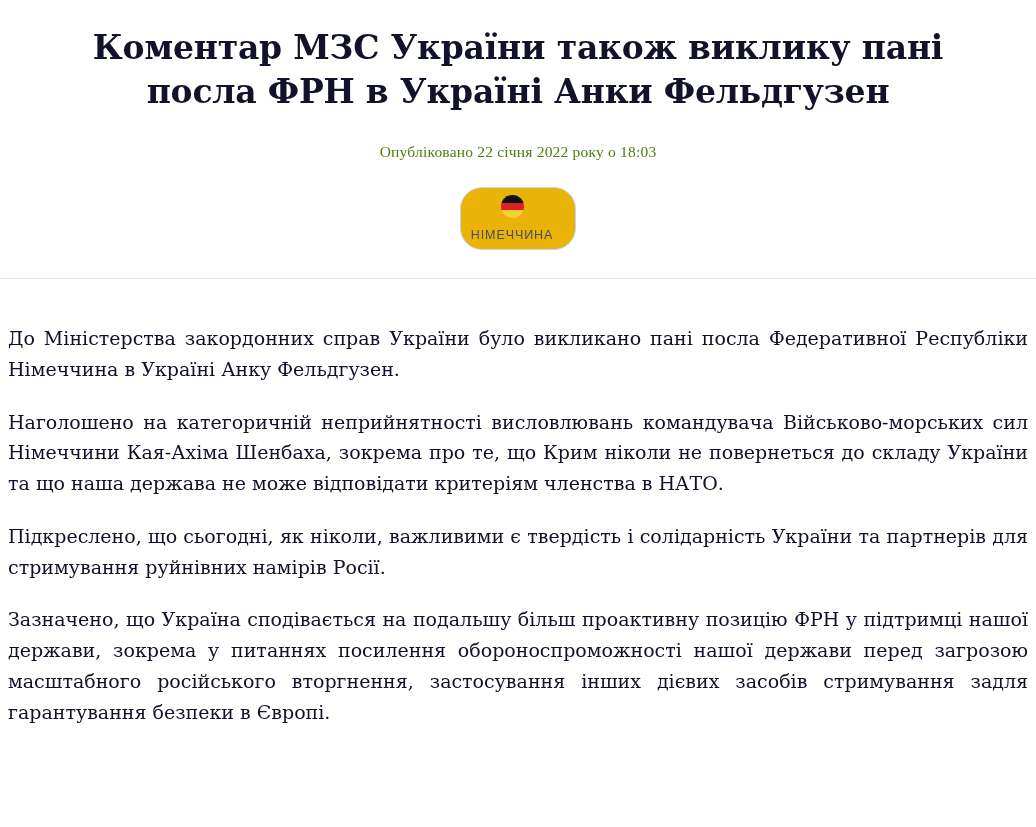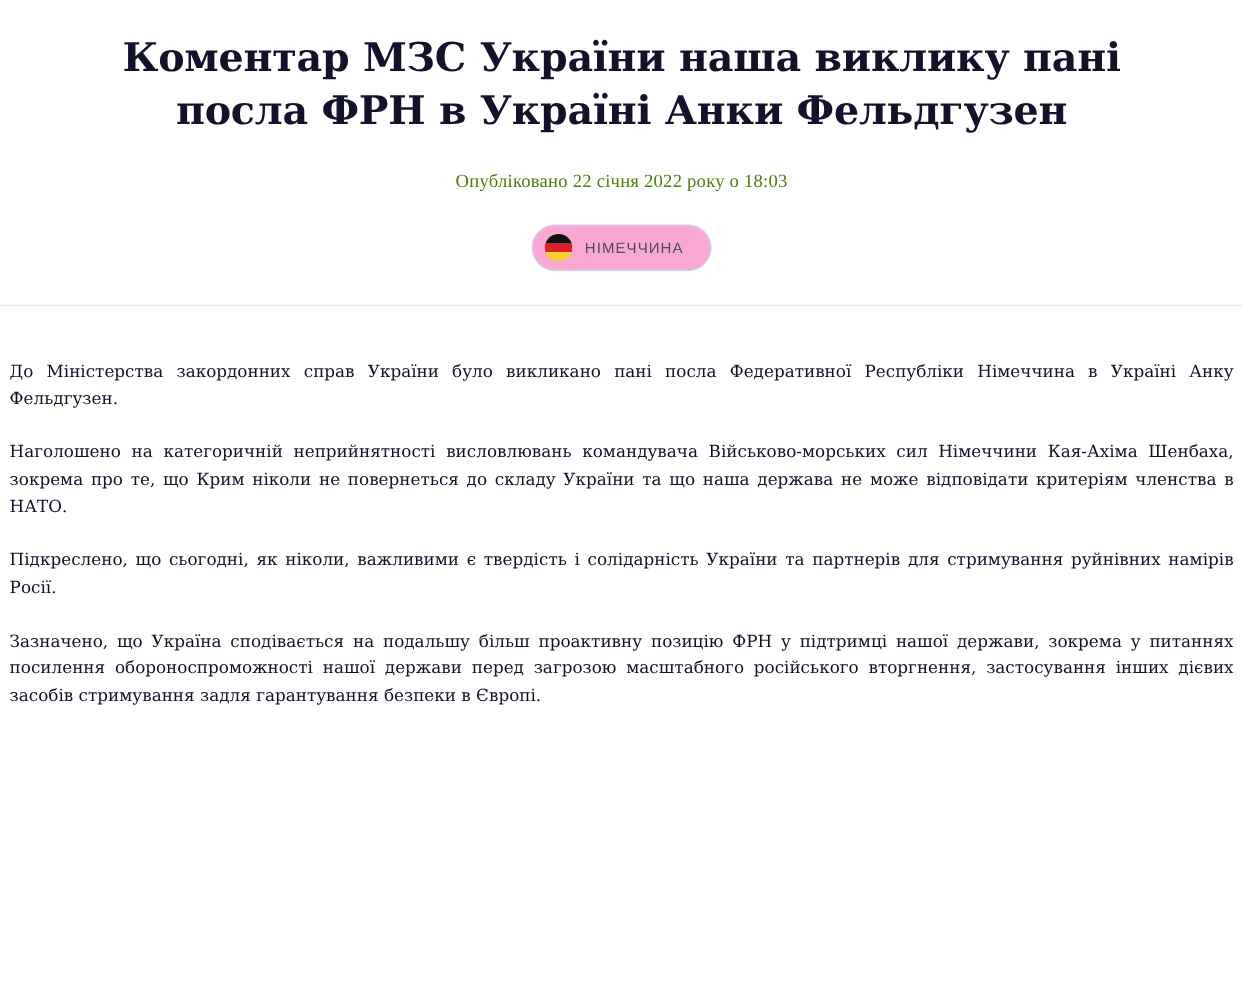--- a/index.html
+++ b/index.html
@@ -44,22 +44,23 @@
     display: flex;
     justify-content: center;
   }
   .tag {
     display: inline-flex;
     align-items: center;
     gap: 10px;
     border: 1px solid #c9d4f0;
     border-radius: 22px;
     padding: 7px 22px 7px 10px;
-    background: #f9a8d4;
+    background: #eab308;
     text-decoration: none;
+    flex-direction: column;
   }
   .flag {
     width: 23px;
     height: 23px;
     border-radius: 50%;
     overflow: hidden;
     position: relative;
     flex: 0 0 auto;
     box-shadow: 0 0 0 1px rgba(0,0,0,0.08) inset;
   }
@@ -82,37 +83,37 @@
     margin-top: 28px;
     height: 1px;
     background: #e6e6ec;
     width: 100%;
   }
   .body-wrap {
     padding: 44px 8px 10px 8px;
   }
   .para {
     font-family: "DejaVu Serif", serif;
-    font-size: 14px;
+    font-size: 19px;
     line-height: 1.62;
     color: #101028;
     margin: 0 0 22px 0;
     text-align: justify;
     text-justify: inter-word;
     letter-spacing: 0;
   }
   .para:last-child { margin-bottom: 16px; }
 </style>
 </head>
 <body>
 
 <div class="page">
 
   <div class="header">
-    <h1 class="article-title">Коментар МЗС України наша виклику пані посла ФРН в Україні Анки Фельдгузен</h1>
+    <h1 class="article-title">Коментар МЗС України також виклику пані посла ФРН в Україні Анки Фельдгузен</h1>
     <div class="published">Опубліковано 22 січня 2022 року о 18:03</div>
 
     <div class="tag-row">
       <a class="tag" href="#">
         <span class="flag">
           <span class="band b1"></span>
           <span class="band b2"></span>
           <span class="band b3"></span>
         </span>
         <span class="tag-label">НІМЕЧЧИНА</span>

